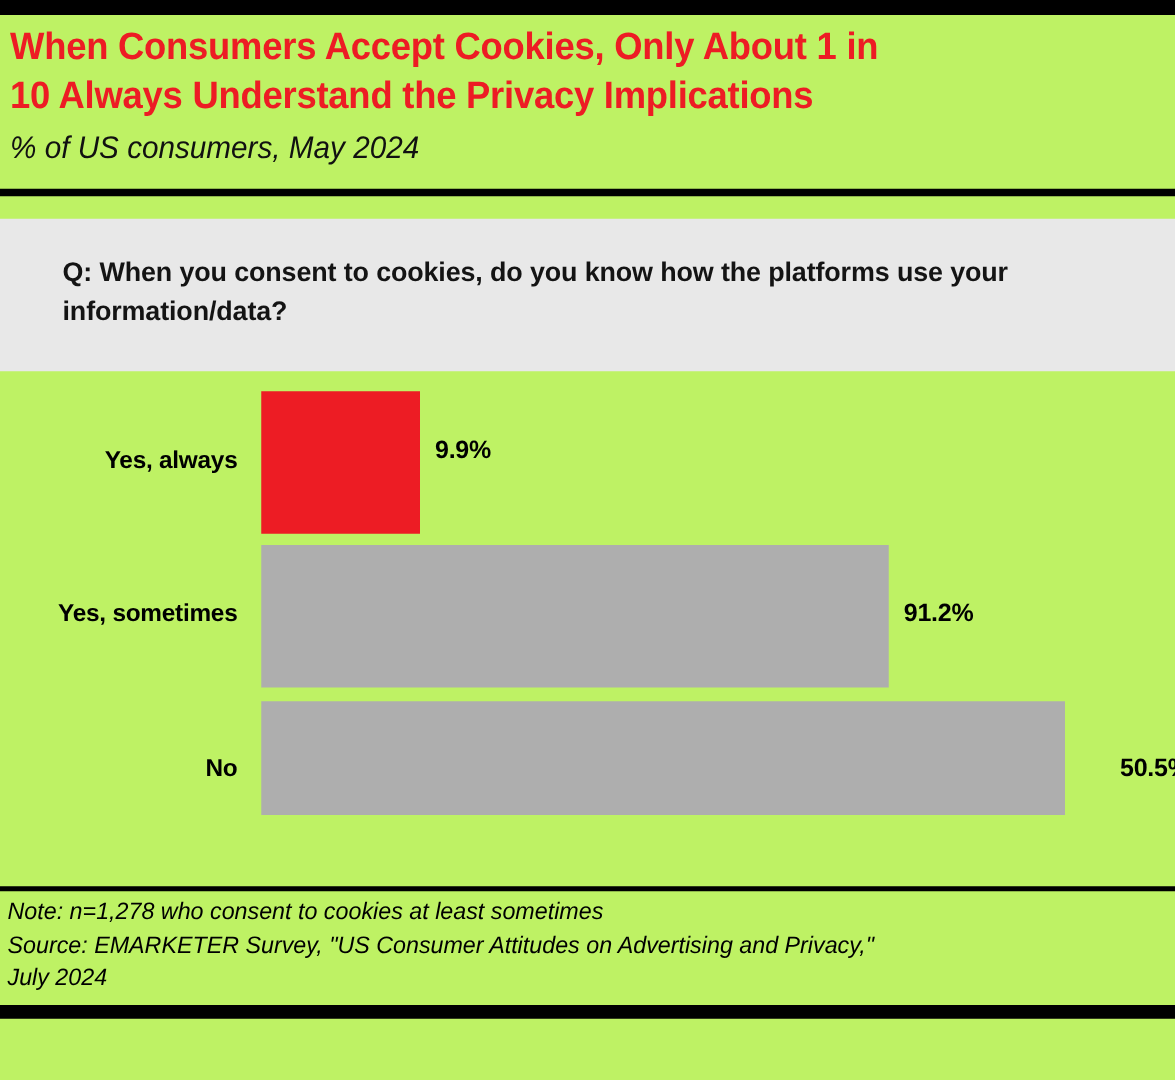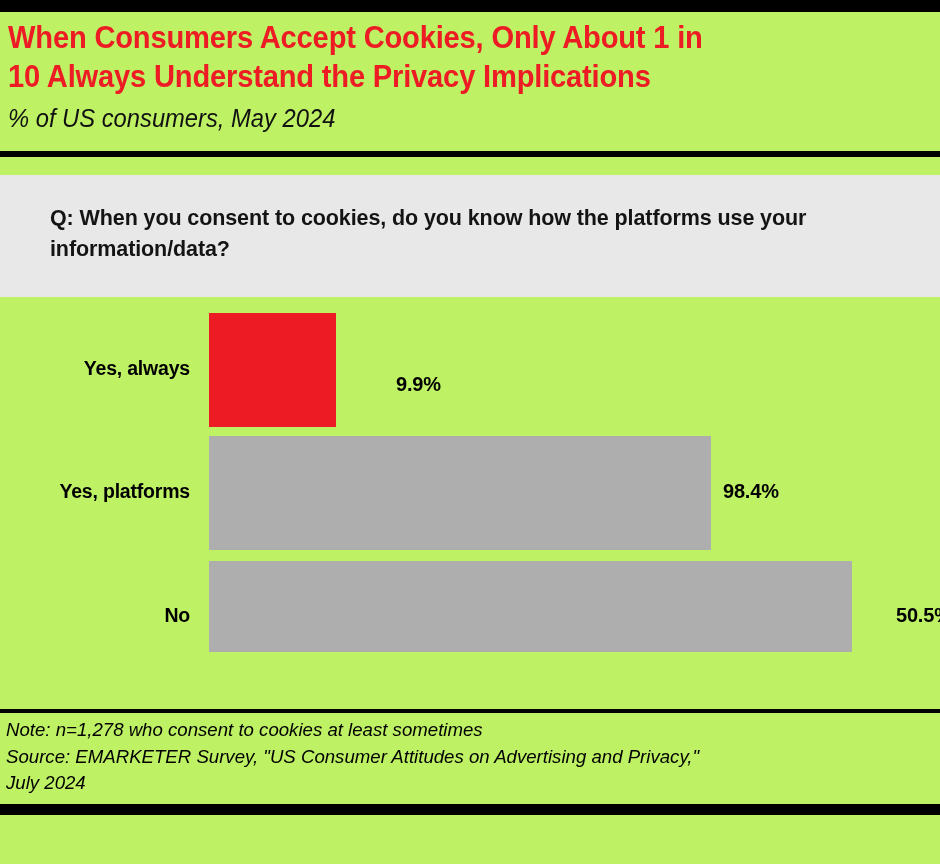--- a/index.html
+++ b/index.html
@@ -225,27 +225,27 @@
 
   <div class="question-band">
     <div class="question-text">Q: When you consent to cookies, do you know how the platforms use your information/data?</div>
   </div>
 
   <div class="plot">
 
     <div class="row" style="top:16px; height:114px;text-decoration:underline;">
       <div class="cat-label" style="top:44px;">Yes, always</div>
       <div class="bar red" style="width:127px;"></div>
-      <div class="value-label" style="left:348px; top:60px;margin-left:48px;">9.9%</div>
+      <div class="value-label" style="left:348px; top:36px;">9.9%</div>
     </div>
 
     <div class="row" style="top:139px; height:114px;">
-      <div class="cat-label" style="top:44px;">Yes, platforms</div>
+      <div class="cat-label" style="top:44px;">Yes, sometimes</div>
       <div class="bar gray" style="width:502px;"></div>
-      <div class="value-label" style="left:723px; top:44px;">98.4%</div>
+      <div class="value-label" style="left:723px; top:44px;">91.2%</div>
     </div>
 
     <div class="row" style="top:264px; height:91px;padding-left:24px;">
       <div class="cat-label" style="top:43px;">No</div>
       <div class="bar gray" style="width:643px;"></div>
       <div class="value-label" style="left:896px; top:43px;">50.5%</div>
     </div>
 
   </div>
 

